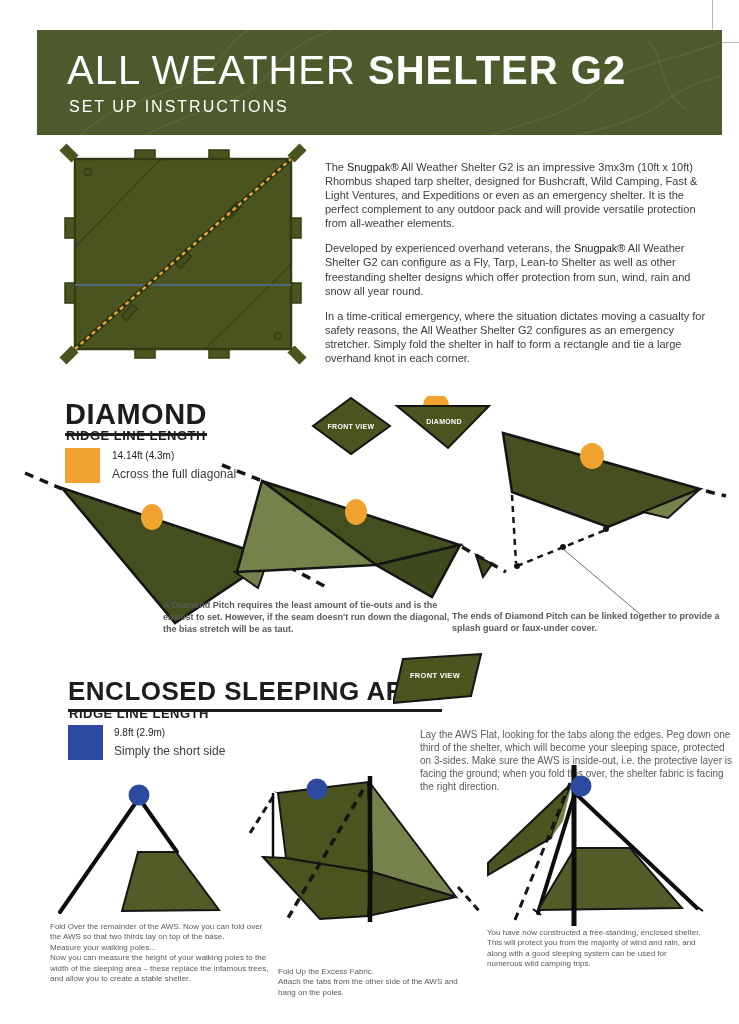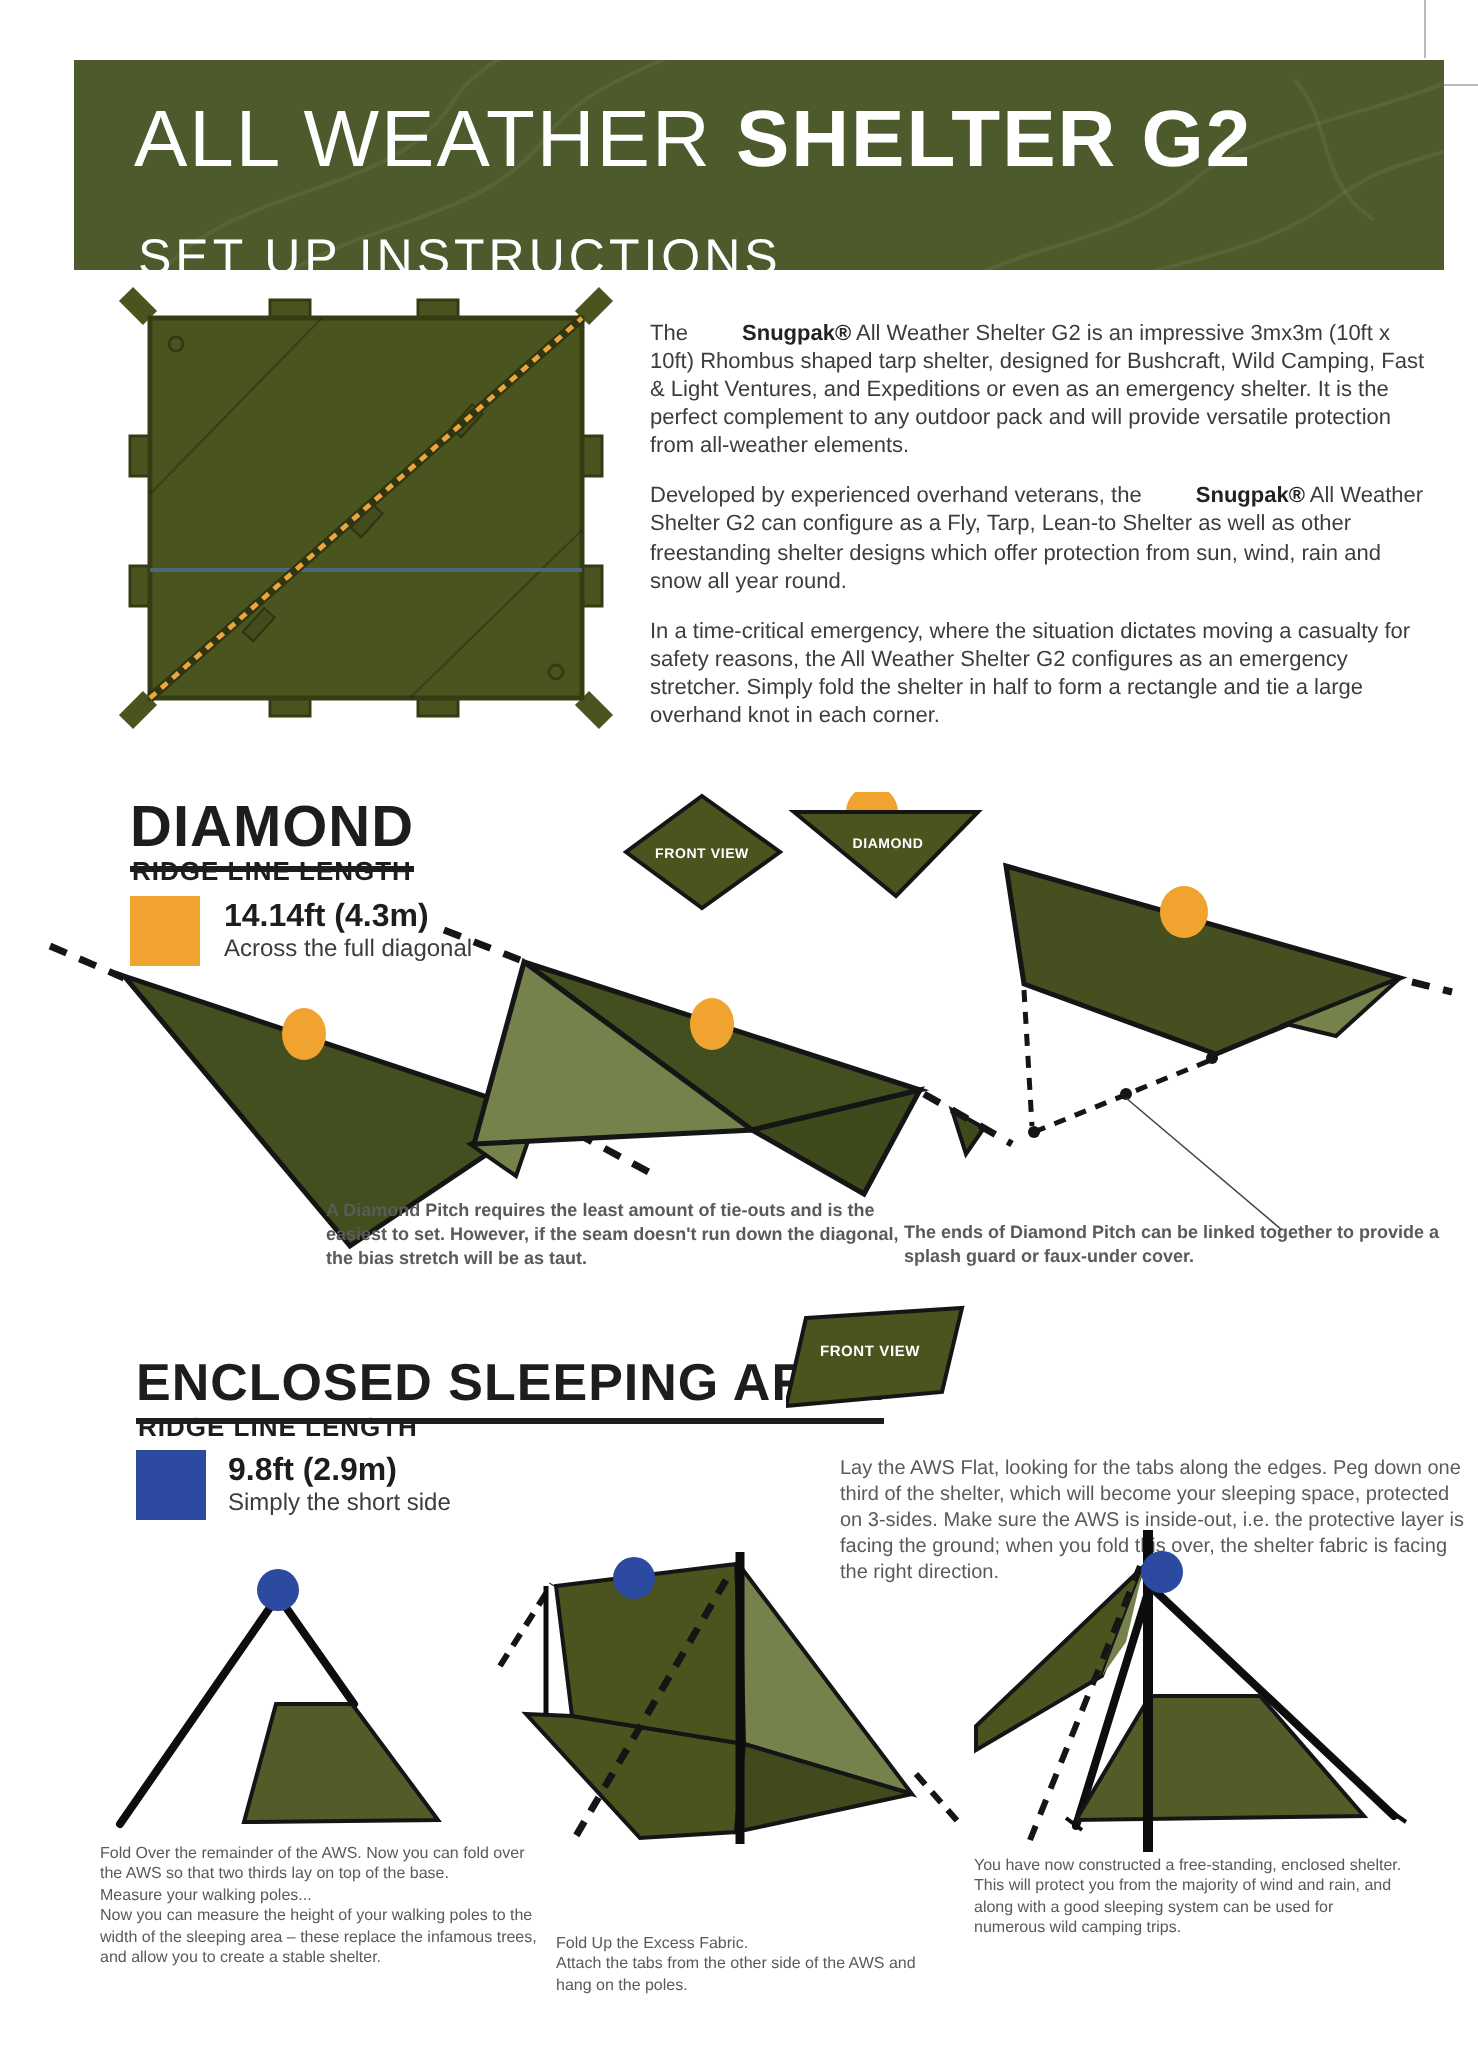--- a/index.html
+++ b/index.html
@@ -5,36 +5,36 @@
   html,body{margin:0;padding:0;background:#ffffff;}
   .page{position:relative;width:739px;height:1024px;background:#fff;overflow:hidden;
         font-family:"Liberation Sans", sans-serif;color:#333;}
 
   
   .band{position:absolute;left:37px;top:30px;width:685px;height:105px;background:#4d5b2c;color:#fff;}
   .band .topo{position:absolute;inset:0;}
   .band .title{position:absolute;left:30px;top:18px;margin:0;font-size:40px;font-weight:400;
                letter-spacing:1px;white-space:nowrap;}
   .band .title b{font-weight:800;}
-  .band .sub{position:absolute;left:32px;top:85px;font-size:25px;font-weight:400;letter-spacing:2px;}
+  .band .sub{position:absolute;left:32px;top:68px;font-size:16px;font-weight:400;letter-spacing:2px;}
   .mark-v{position:absolute;left:712px;top:0;width:1px;height:29px;background:#b9b9b9;}
   .mark-h{position:absolute;left:721px;top:42px;width:18px;height:1px;background:#b9b9b9;}
 
   
   .tarp-svg{position:absolute;left:57px;top:143px;}
   .intro-text{position:absolute;left:325px;top:160px;width:394px;font-size:11px;line-height:1.28;color:#3c3c3c;}
   .intro-text p{margin:0 0 11px 0;}
-  .intro-text b{font-weight:700;color:#222;margin-left:24px;}
+  .intro-text b{font-weight:400;color:#222;}
 
   
   .sec-title{position:absolute;margin:0;color:#1d1d1b;font-weight:800;letter-spacing:.5px;
              border-bottom:3px solid #1d1d1b;padding-bottom:2px;display:inline-block;}
   .sec-sub{position:absolute;font-size:13px;font-weight:700;color:#1d1d1b;letter-spacing:.5px;}
   .legend-box{position:absolute;width:35px;height:35px;}
-  .legend-value{position:absolute;font-size:16px;font-weight:700;color:#1d1d1b;}
+  .legend-value{position:absolute;font-size:10px;font-weight:400;color:#1d1d1b;}
   .legend-desc{position:absolute;font-size:12px;color:#3c3c3c;}
 
   .cap{position:absolute;font-size:9px;line-height:1.32;color:#5a5a5a;font-weight:bold;}
   .cap-s{position:absolute;font-size:8px;line-height:1.3;color:#5a5a5a;white-space:pre-line;}
 
   .abs{position:absolute;}
   svg text{font-family:"Liberation Sans", sans-serif;}
 </style>
 </head>
 <body>

